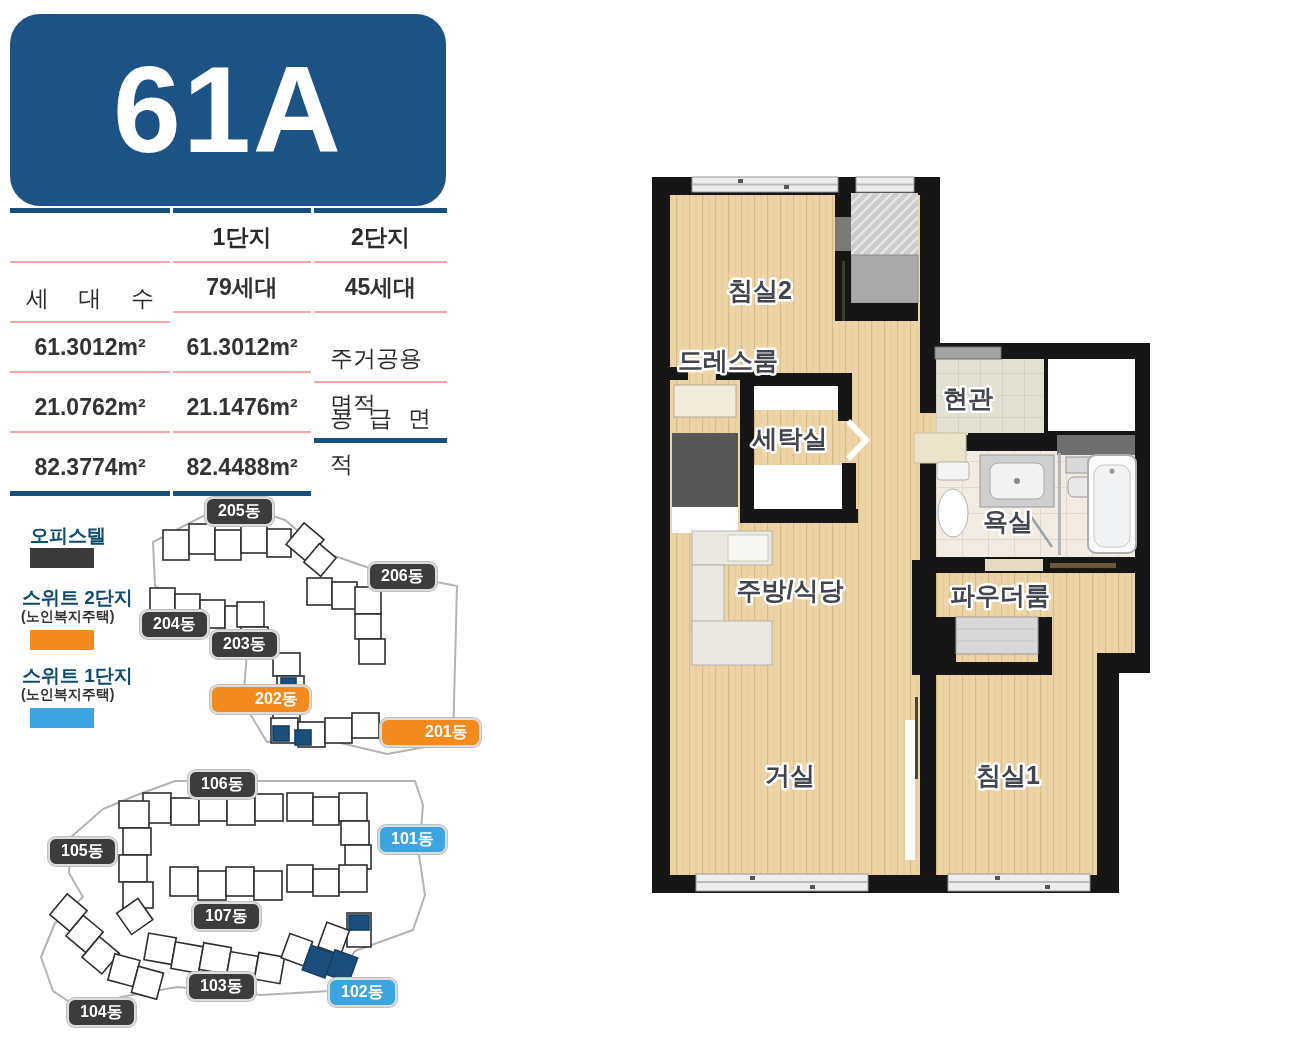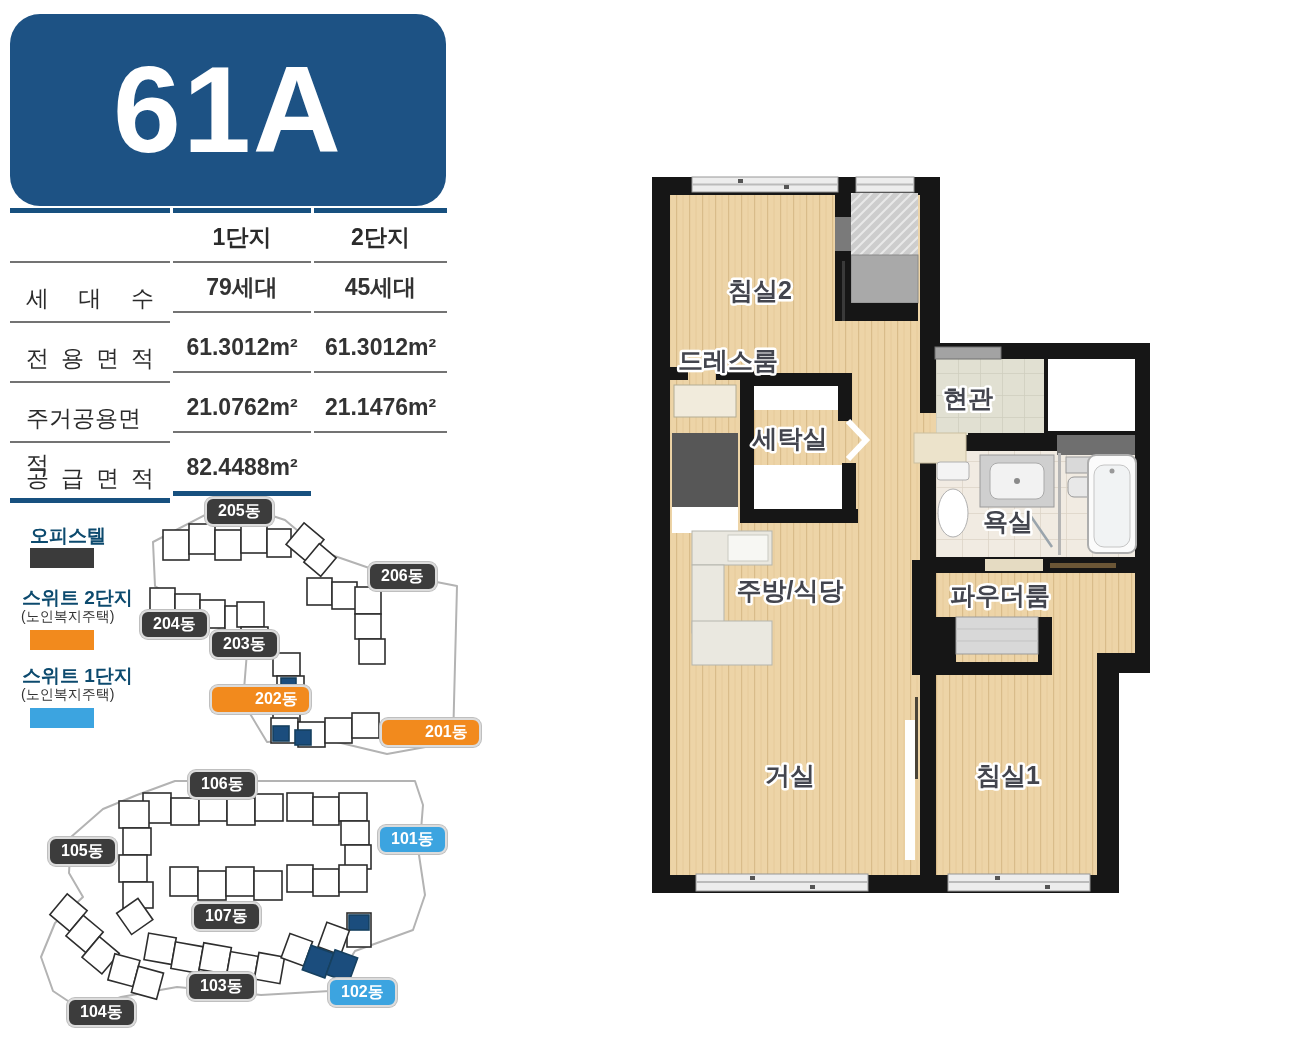--- a/index.html
+++ b/index.html
@@ -8,31 +8,31 @@
 
   
   .unit-box{position:absolute;left:10px;top:14px;width:436px;height:192px;
             background:#1d5284;border-radius:30px;display:flex;align-items:center;justify-content:center;}
   .unit-box span{color:#fff;font-size:122px;font-weight:bold;letter-spacing:2px;}
 
   
   .spec{position:absolute;left:10px;top:208px;width:437px;display:grid;
         grid-template-columns:160px 138px 133px;column-gap:3px;}
   .spec .cell{height:48px;display:flex;align-items:center;justify-content:center;
-              font-size:23px;color:#2b2b2b;border-bottom:2px solid #737373;}
+              font-size:23px;color:#2b2b2b;border-bottom:2px solid #fca5a5;}
   .spec .hdr{border-top:5px solid #17507f;font-weight:bold;}
   .spec .lbl{font-weight:normal;display:block;line-height:46px;text-align:justify;
              text-align-last:justify;padding:0 16px;box-sizing:border-box;margin-top:12px;}
   .spec .val{font-weight:600;color:#333;}
   .spec .last{border-bottom:5px solid #17507f;}
 
   
   .legend{position:absolute;left:0;top:0;}
   .lg-title{position:absolute;font-size:19px;font-weight:bold;color:#0c4a6e;white-space:nowrap;}
-  .lg-sub{position:absolute;font-size:14px;font-weight:normal;color:#333;white-space:nowrap;}
+  .lg-sub{position:absolute;font-size:14px;font-weight:bold;color:#333;white-space:nowrap;}
   .lg-sw{position:absolute;width:64px;height:20px;}
 
   
   .map{position:absolute;}
   .map svg{position:absolute;left:0;top:0;}
   .bld rect{fill:#ffffff;stroke:#2e2e2e;stroke-width:1.6px;}
   .bld rect.navy{fill:#1b4d7d;stroke:#16405f;}
   .bnd{fill:none;stroke:#b3b3b3;stroke-width:2px;stroke-linejoin:round;}
   .badge{position:absolute;border-radius:8px;padding:2px 11px;font-size:16px;font-weight:bold;
          color:#fff;border:2px solid #dcdcdc;box-shadow:0 0 0 1px #bfbfbf;white-space:nowrap;}
@@ -58,29 +58,29 @@
 
   <div class="spec">
     <div class="cell hdr"></div>
     <div class="cell hdr">1단지</div>
     <div class="cell hdr">2단지</div>
 
     <div class="cell lbl">세 대 수</div>
     <div class="cell val">79세대</div>
     <div class="cell val">45세대</div>
 
-    <div class="cell lbl">전 용 면 적</div>
     <div class="cell val">61.3012m²</div>
     <div class="cell val">61.3012m²</div>
 
     <div class="cell lbl">주거공용면적</div>
     <div class="cell val">21.0762m²</div>
     <div class="cell val">21.1476m²</div>
 
     <div class="cell lbl last">공 급 면 적</div>
+    <div class="cell val last">82.3774m²</div>
     <div class="cell val last">82.4488m²</div>
   </div>
 
   <div class="legend">
     <div class="lg-title" style="left:30px;top:523px;">오피스텔</div>
     <div class="lg-sw" style="left:30px;top:548px;background:#3b3b3b;"></div>
 
     <div class="lg-title" style="left:22px;top:585px;">스위트 2단지</div>
     <div class="lg-sub" style="left:21px;top:608px;">(노인복지주택)</div>
     <div class="lg-sw" style="left:30px;top:630px;background:#f28a1d;"></div>

